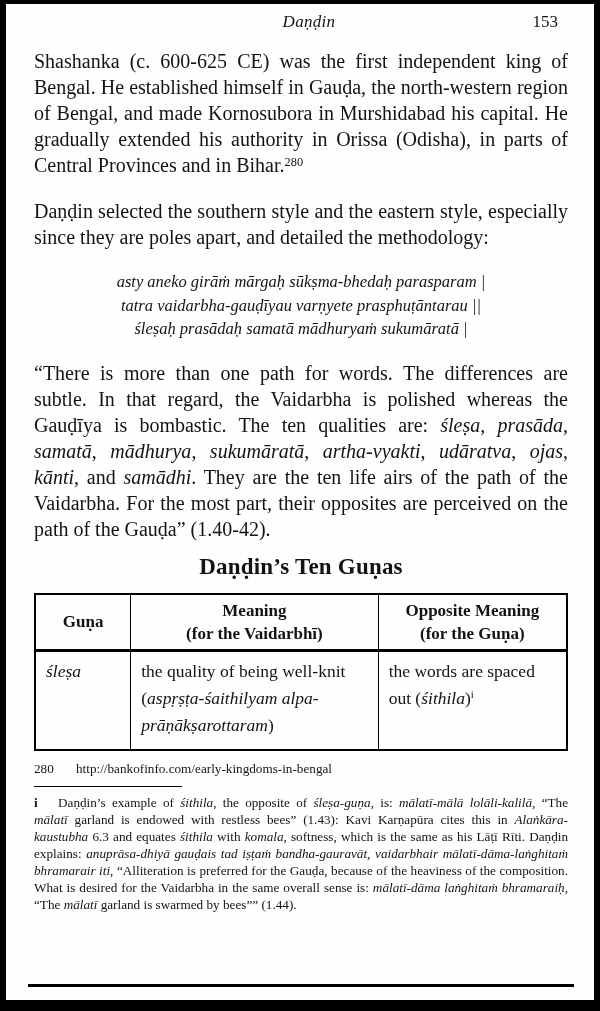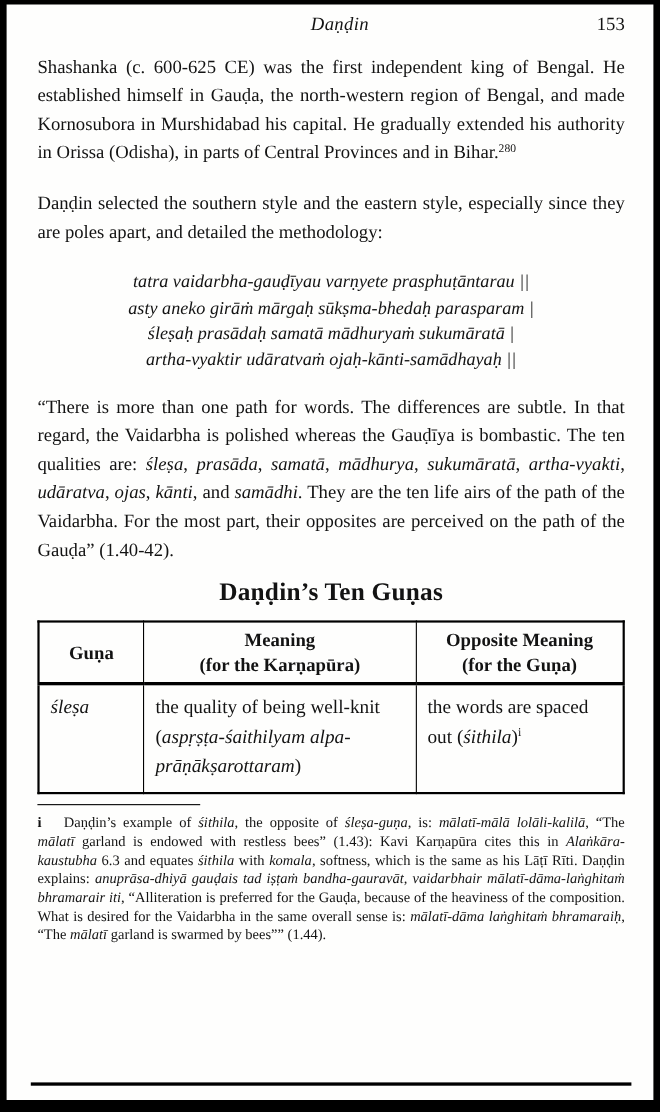--- a/index.html
+++ b/index.html
@@ -25,23 +25,23 @@
     height: 24px;
     margin-bottom: 12px;
     font-size: 17px;
   }
   .running-title {
     position: absolute; left: 16px; right: 0;
     text-align: center;
     font-style: italic;
     letter-spacing: .3px;
   }
-  .page-number { position: absolute; right: 0; top: 0; text-align: right; }
+  .page-number { position: absolute; right: 10px; top: 0; text-align: right; }
   .body-para {
-    font-size: 17px;
+    font-size: 20px;
     line-height: 26px;
     text-align: justify;
     margin-bottom: 20px;
     font-family: Liberation Serif, serif;
   }
   .verse {
     text-align: center;
     font-style: italic;
     font-size: 16.5px;
     line-height: 23.5px;
@@ -108,61 +108,63 @@
   <div class="page-header">
     <span class="running-title">Daṇḍin</span>
     <span class="page-number">153</span>
   </div>
 
   <p class="body-para"><span>Shashanka (c. 600-625 CE) was the first independent king of Bengal. He established himself in Gauḍa, the north-western region of Bengal, and made Kornosubora in Murshidabad his capital. He gradually extended his authority in Orissa (Odisha), in parts of Central Provinces and in Bihar.</span><sup>280</sup></p>
 
   <p class="body-para">Daṇḍin selected the southern style and the eastern style, especially since they are poles apart, and detailed the methodology:</p>
 
   <div class="verse">
+    <div class="verse-line">asty aneko girāṁ mārgaḥ sūkṣma-bhedaḥ parasparam |</div>
     <div class="verse-line">tatra vaidarbha-gauḍīyau varṇyete prasphuṭāntarau ||</div>
-    <div class="verse-line">asty aneko girāṁ mārgaḥ sūkṣma-bhedaḥ parasparam |</div>
     <div class="verse-line">śleṣaḥ prasādaḥ samatā mādhuryaṁ sukumāratā |</div>
-    <div class="verse-line">artha-vyaktir udāratvaṁ ojaḥ-kānti-samādhayaḥ ||</div>
   </div>
 
   <p class="body-para translation"><span>“There is more than one path for words. The differences are subtle. In that regard, the Vaidarbha is polished whereas the Gauḍīya is bombastic. The ten qualities are: </span><span class="it">śleṣa</span><span>, </span><span class="it">prasāda</span><span>, </span><span class="it">samatā</span><span>, </span><span class="it">mādhurya</span><span>, </span><span class="it">sukumāratā</span><span>, </span><span class="it">artha-vyakti</span><span>, </span><span class="it">udāratva</span><span>, </span><span class="it">ojas</span><span>, </span><span class="it">kānti</span><span>, and </span><span class="it">samādhi</span><span>. They are the ten life airs of the path of the Vaidarbha. For the most part, their opposites are perceived on the path of the Gauḍa” (1.40-42).</span></p>
 
   <h2 class="table-title">Daṇḍin’s Ten Guṇas</h2>
 
   <table class="gunas-table">
     <colgroup>
       <col class="col-guna">
       <col class="col-meaning">
       <col class="col-opposite">
     </colgroup>
     <thead>
       <tr>
         <th>
           <span>Guṇa</span>
         </th>
         <th>
           <span>Meaning</span><br>
-          <span>(for the Karṇapūra)</span>
+          <span>(for the Vaidarbhī)</span>
         </th>
         <th>
           <span>Opposite Meaning</span><br>
           <span>(for the Guṇa)</span>
         </th>
       </tr>
     </thead>
     <tbody>
       <tr>
         <td class="guna-cell">śleṣa</td>
         <td><span>the quality of being well-knit (</span><span class="it">aspṛṣṭa-śaithilyam alpa-prāṇākṣarottaram</span><span>)</span></td>
         <td><span>the words are spaced out (</span><span class="it">śithila</span><span>)</span><sup>i</sup></td>
       </tr>
     </tbody>
   </table>
 
   <div class="footnotes">
+    <div class="fn fn-url">
+      <span class="fn-marker">280</span><span>http://bankofinfo.com/early-kingdoms-in-bengal</span>
+    </div>
     <div class="fn-separator"></div>
     <div class="fn fn-i">
       <span class="fn-marker-i">i</span><span><span>Daṇḍin’s example of </span><span class="it">śithila</span><span>, the opposite of </span><span class="it">śleṣa-guṇa</span><span>, is: </span><span class="it">mālatī-mālā lolāli-kalilā</span><span>, “The </span><span class="it">mālatī</span><span> garland is endowed with restless bees” (1.43): Kavi Karṇapūra cites this in </span><span class="it">Alaṅkāra-kaustubha</span><span> 6.3 and equates </span><span class="it">śithila</span><span> with </span><span class="it">komala</span><span>, softness, which is the same as his Lāṭī Rīti. Daṇḍin explains: </span><span class="it">anuprāsa-dhiyā gauḍais tad iṣṭaṁ bandha-gauravāt, vaidarbhair mālatī-dāma-laṅghitaṁ bhramarair iti</span><span>, “Alliteration is preferred for the Gauḍa, because of the heaviness of the composition. What is desired for the Vaidarbha in the same overall sense is: </span><span class="it">mālatī-dāma laṅghitaṁ bhramaraiḥ</span><span>, “The </span><span class="it">mālatī</span><span> garland is swarmed by bees”” (1.44).</span></span>
     </div>
   </div>
 
   <div class="bottom-rule"></div>
 
 </div>
 

